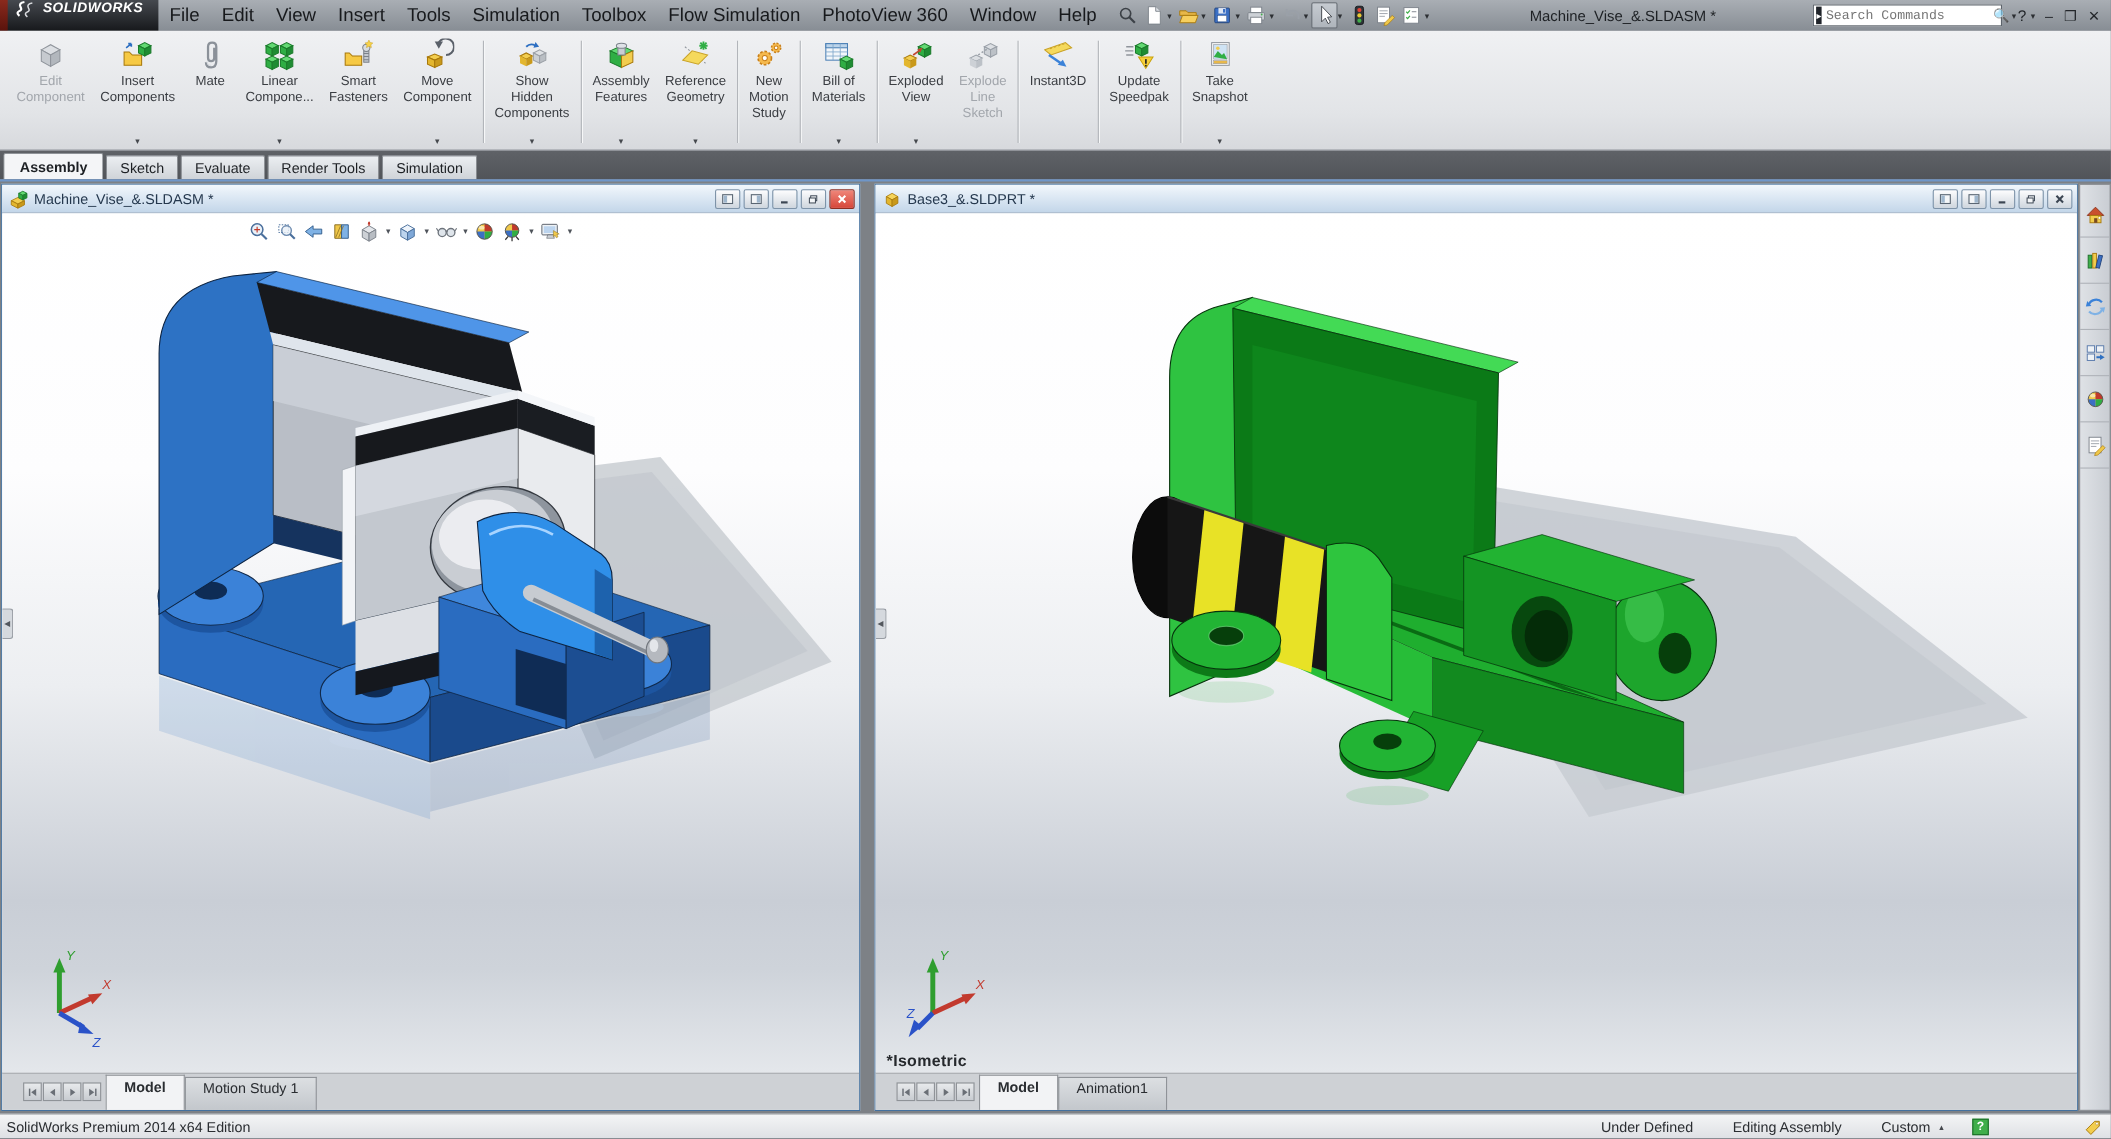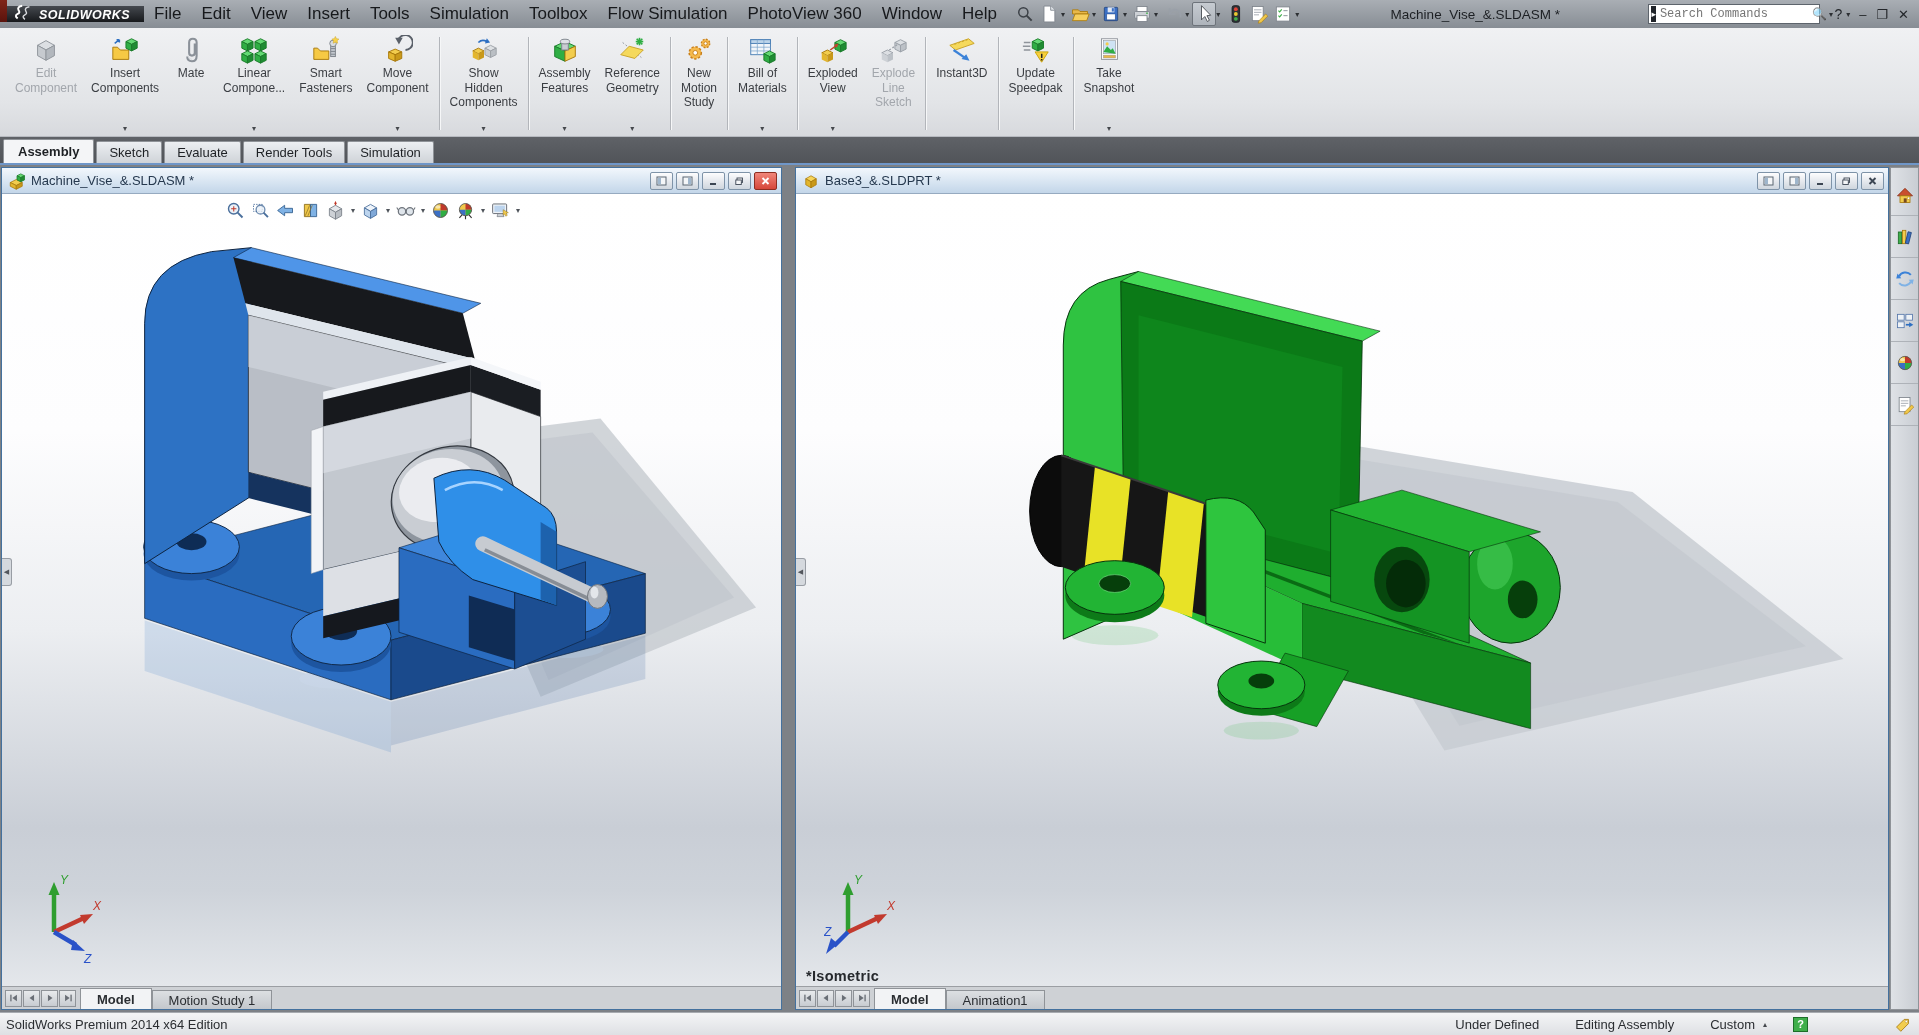--- a/index.html
+++ b/index.html
@@ -1,21 +1,21 @@
 <!DOCTYPE html>
 <html><head>
 <meta charset="utf-8">
 <style>
   *{box-sizing:border-box;margin:0;padding:0}
   body{font-family:"Liberation Sans",sans-serif;background:#7d8186}
   .screen{position:relative;width:1919px;height:1035px;background:#7d8186;overflow:hidden}
 
   
   .topbar{position:absolute;top:0;left:0;right:0;height:28px;background:linear-gradient(#a9aeb4,#878d94);display:flex;align-items:center}
-  .logo{height:16px;display:flex;align-items:flex-end;background:linear-gradient(#45494f,#17191c);padding:0 14px 0 0;flex:0 0 auto}
+  .logo{height:28px;display:flex;align-items:flex-start;background:linear-gradient(#45494f,#17191c);padding:0 14px 0 0;flex:0 0 auto}
   .logo .flame{width:7px;height:28px;background:linear-gradient(#8a2a1d,#5a130c);margin-right:6px}
   .logo svg{width:22px;height:18px;margin-right:4px}
   .logo .lt{color:#fff;font-size:12.5px;font-weight:bold;font-style:italic;letter-spacing:.5px}
   .menus{display:flex;height:100%}
   .menu{display:flex;align-items:center;padding:0 10px;font-size:17px;color:#17191c;cursor:default}
   .qbar{display:flex;align-items:center;margin-left:6px}
   .qbtn{display:flex;align-items:center;justify-content:center;width:24px;height:24px;border:1px solid transparent;border-radius:2px}
   .qbtn svg{width:20px;height:20px}
   .qbtn.pressed{background:linear-gradient(#c6cbd1,#aeb4bb);border-color:#6d737a}
   .qdrop{font-size:8px;color:#2c2f33;margin:0 3px 0 0}
@@ -55,21 +55,21 @@
   .tb-btn.close-red{background:linear-gradient(#f0867a,#d6473a);border-color:#8d2e22}
   .viewport{position:relative;flex:1;overflow:hidden;background:linear-gradient(180deg,#ffffff 0%,#fdfdfe 30%,#eceef1 55%,#c9ced6 80%,#ced3da 88%,#e4e7eb 100%)}
   .viewport > svg.model{position:absolute;left:0;top:0;width:100%;height:100%}
   .hud{position:absolute;top:5px;left:222px;display:flex;align-items:center;gap:2px}
   .hudbtn{display:flex;align-items:center;padding:1px;border-radius:2px}
   .hudbtn svg{width:21px;height:21px}
   .huddrop{font-size:8px;color:#4e535a;margin:0 2px}
   .collapse-tab{position:absolute;left:0;top:46%;width:10px;height:28px;background:#d5d9de;border:1px solid #989da4;border-left:none;border-radius:0 3px 3px 0;font-size:7px;color:#53575d;display:flex;align-items:center;justify-content:center}
   .triad{position:absolute;left:28px;bottom:22px;width:76px;height:92px}
   .viewlabel{position:absolute;left:10px;bottom:2px;font-size:14.5px;font-weight:bold;color:#26292d;letter-spacing:.3px}
-  .dtabbar{height:23px;background:#ced1d5;border-top:1px solid #9b9ea3;display:flex;align-items:stretch;padding-left:2px;flex:0 0 auto}
+  .dtabbar{height:34px;background:#ced1d5;border-top:1px solid #9b9ea3;display:flex;align-items:stretch;padding-left:18px;flex:0 0 auto}
   .navg{display:flex;align-items:center;gap:1px;padding:0 4px 0 1px}
   .navb{width:17px;height:17px;border:1px solid #8f9398;background:linear-gradient(#e8eaec,#c8ccd1);display:flex;align-items:center;justify-content:center}
   .navb svg{width:10px;height:10px}
   .dtab{font-size:13px;color:#2a2d31;background:linear-gradient(#dcdfe2,#c3c7cc);border:1px solid #8f9398;border-bottom:none;padding:2px 16px;margin-top:3px}
   .dtab.active{background:#f2f3f5;font-weight:bold;margin-top:1px;padding-top:3px}
 
   
   .taskpane{position:absolute;top:2px;right:0;bottom:2px;width:29px;background:linear-gradient(90deg,#dfe2e6,#c9cdd3);border:1px solid #8f9398;display:flex;flex-direction:column;align-items:center;padding-top:6px}
   .tpbtn{width:27px;height:42px;display:flex;align-items:center;justify-content:center;border-bottom:1px solid #aeb2b8}
   .tpbtn svg{width:20px;height:20px}

